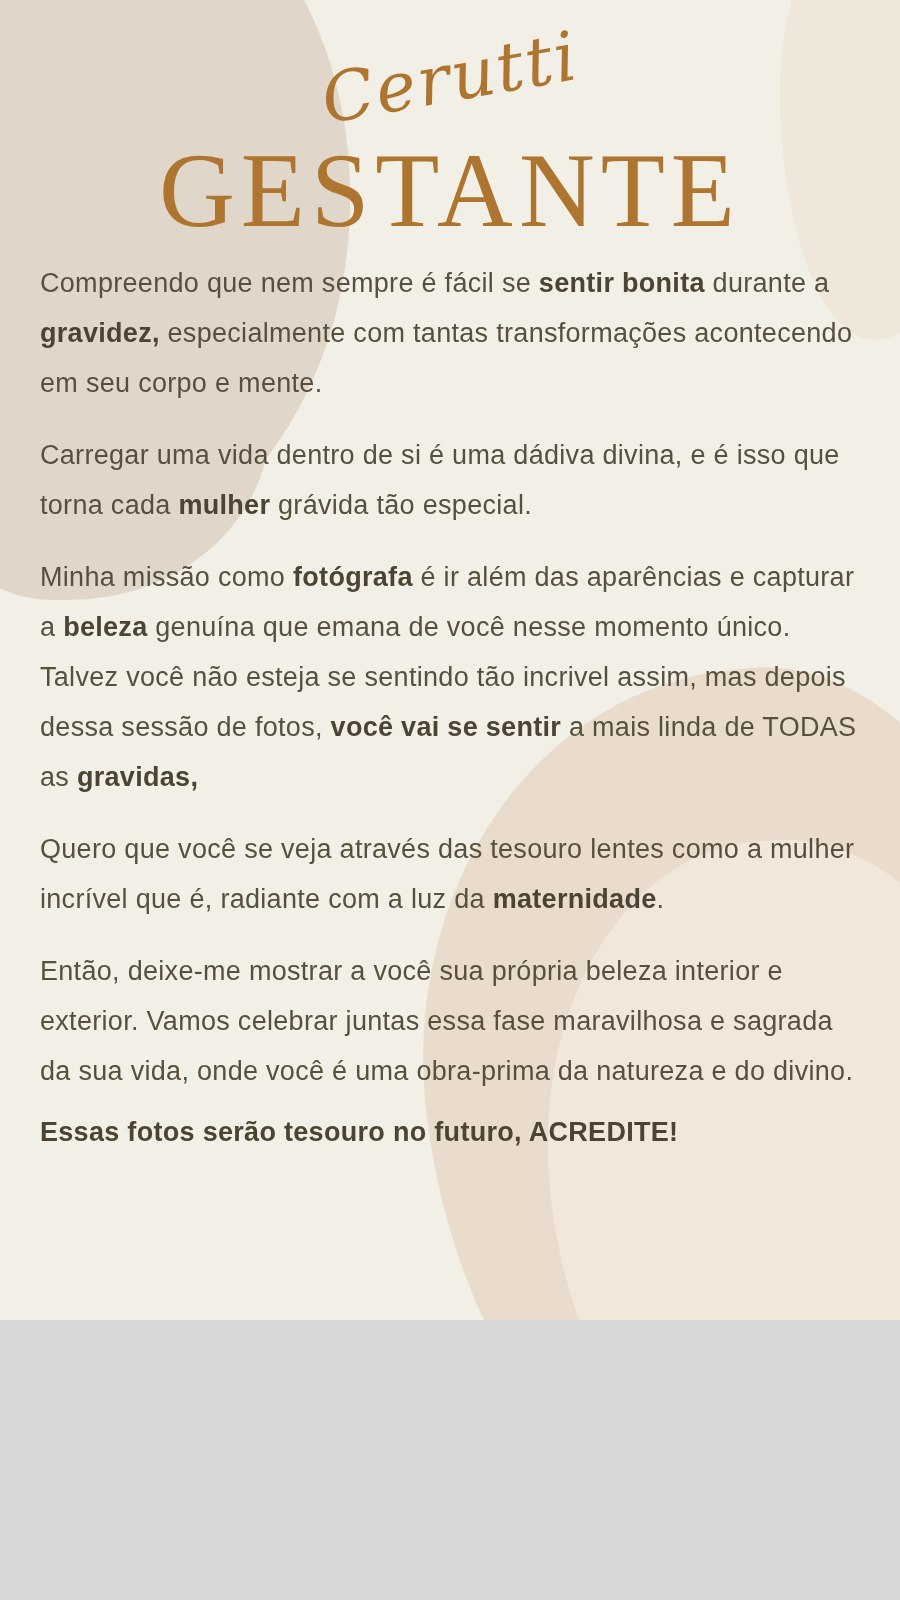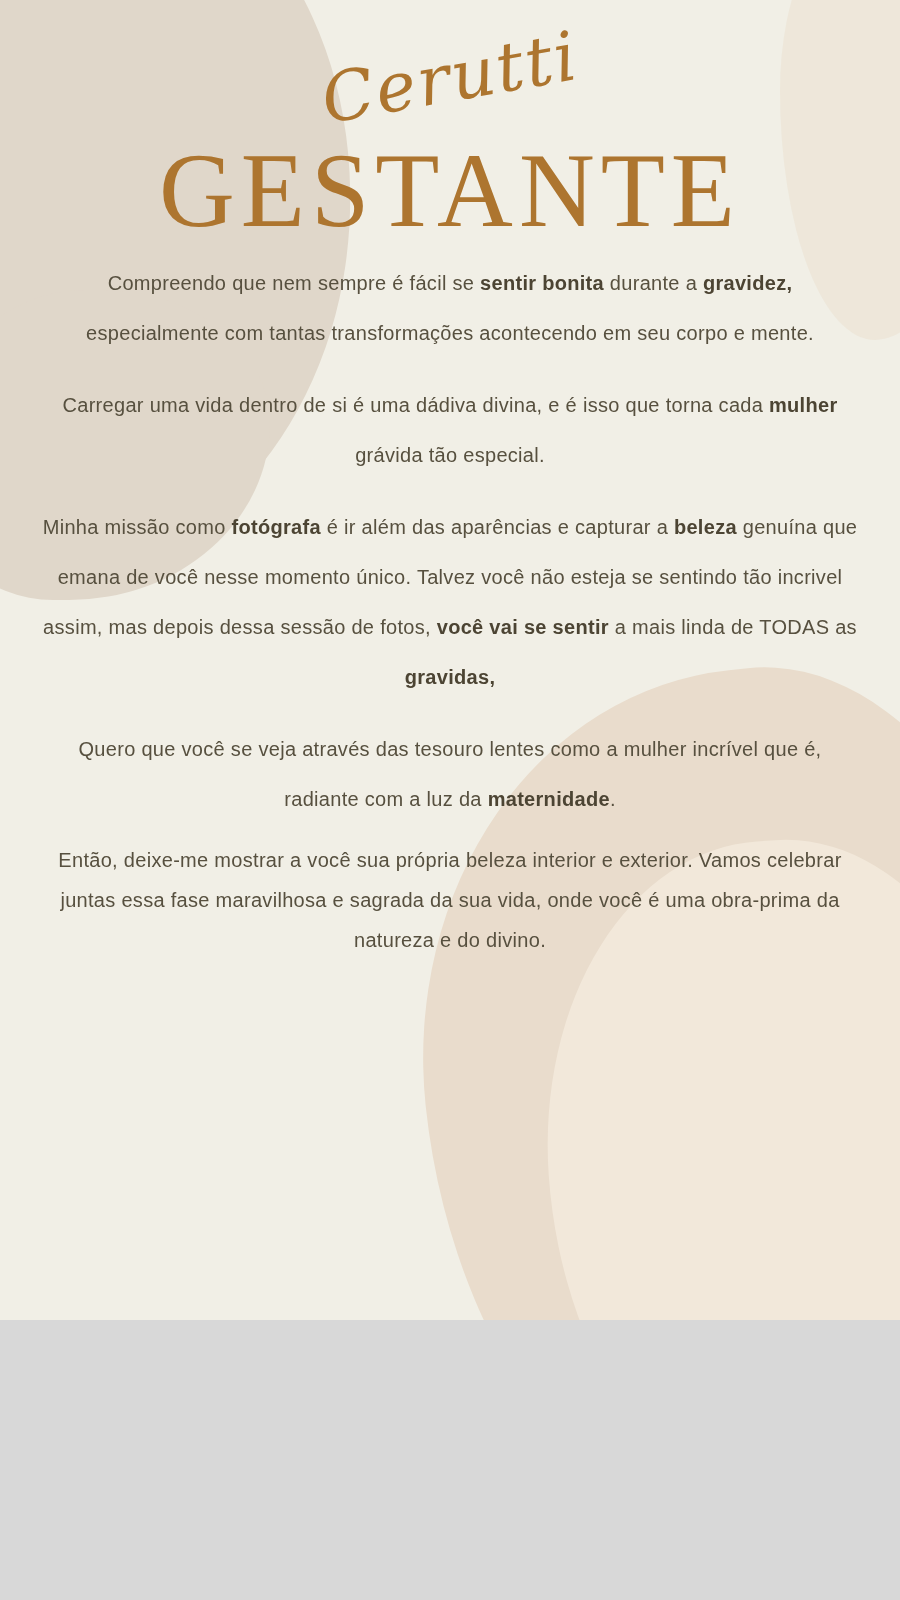--- a/index.html
+++ b/index.html
@@ -76,23 +76,23 @@
     font-style:italic;
     font-size:68px;line-height:1;
     color:var(--accent);
     transform:rotate(-10deg);
     letter-spacing:2px;
     z-index:3;
   }
   
   .body-text{
     position:absolute;left:40px;right:40px;top:258px;z-index:2;
-    text-align:center;
+    text-align:left;
     color:var(--body-text);
-    font-size:20px;line-height:50px;
+    font-size:27px;line-height:50px;
     letter-spacing:.3px;
   }
   .para{margin-bottom:22px;}
   .para:last-child{margin-top:-6px;margin-bottom:0;line-height:40px;}
   .para .b{font-weight:bold;color:var(--bold-text);}
 </style>
 </head>
 <body>
 
 <div class="canvas">
@@ -108,15 +108,16 @@
     <div class="title">GESTANTE</div>
     <div class="signature">Cerutti</div>
   </div>
 
   <div class="body-text">
       <p class="para"><span>Compreendo que nem sempre é fácil se </span><span class="b">sentir bonita</span><span> durante a </span><span class="b">gravidez,</span><span> especialmente com tantas transformações acontecendo em seu corpo e mente.</span></p>
       <p class="para"><span>Carregar uma vida dentro de si é uma dádiva divina, e é isso que torna cada </span><span class="b">mulher</span><span> grávida tão especial.</span></p>
       <p class="para"><span>Minha missão como </span><span class="b">fotógrafa</span><span> é ir além das aparências e capturar a </span><span class="b">beleza</span><span> genuína que emana de você nesse momento único. Talvez você não esteja se sentindo tão incrivel assim, mas depois dessa sessão de fotos, </span><span class="b">você vai se sentir</span><span> a mais linda de TODAS as </span><span class="b">gravidas,</span></p>
       <p class="para"><span>Quero que você se veja através das tesouro lentes como a mulher incrível que é, radiante com a luz da </span><span class="b">maternidade</span><span>.</span></p>
       <p class="para"><span>Então, deixe-me mostrar a você sua própria beleza interior e exterior.  Vamos celebrar juntas essa fase maravilhosa e sagrada da sua vida, onde você é uma obra-prima da natureza e do divino.</span></p>
+      <p class="para"><span class="b">Essas fotos serão tesouro no futuro, ACREDITE!</span></p>
     </div>
 
 </div>
 
 </body></html>

